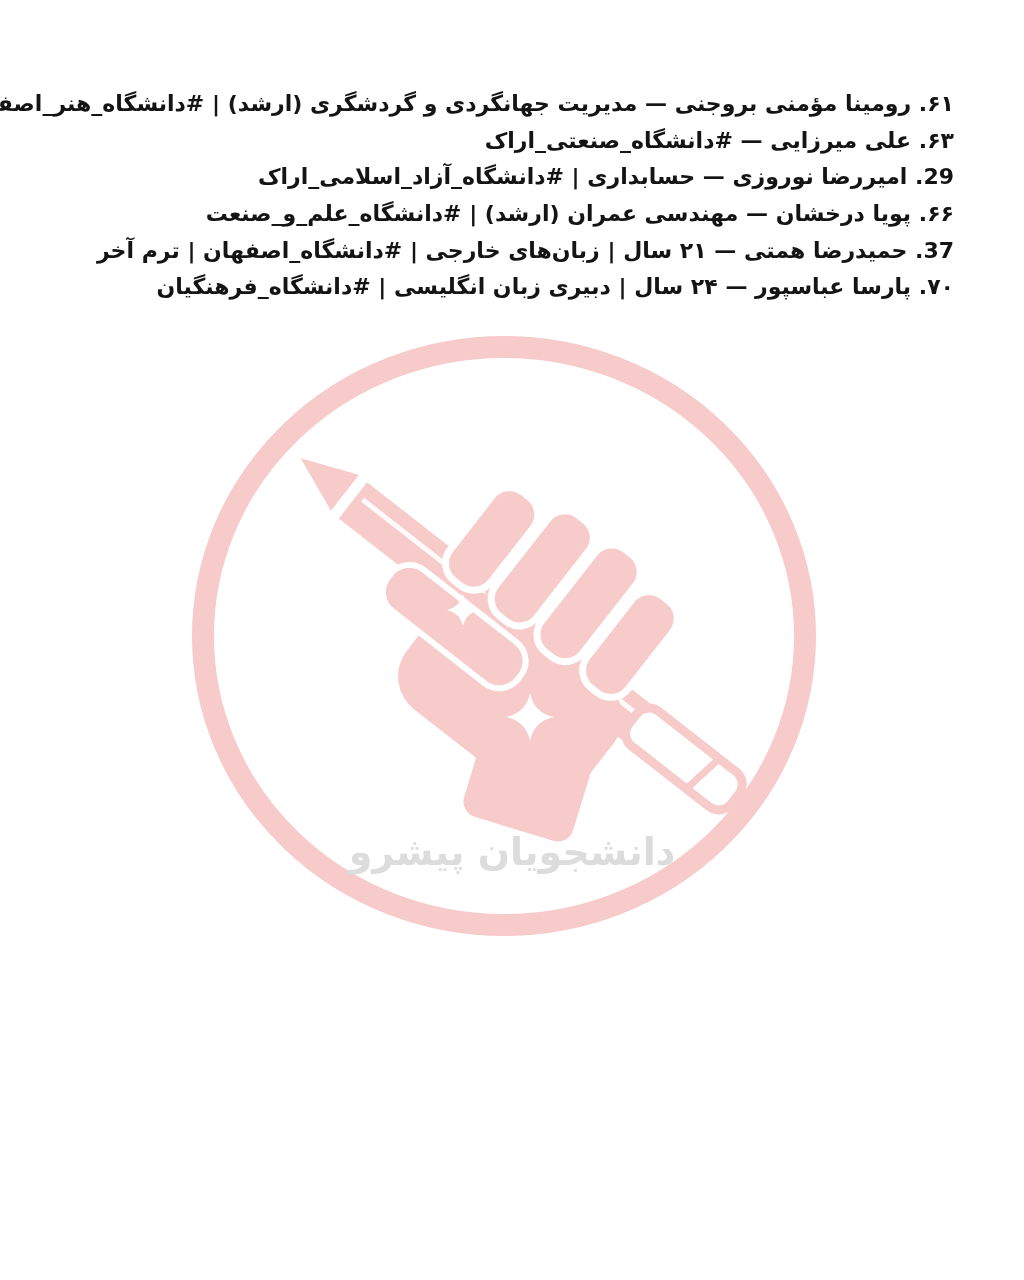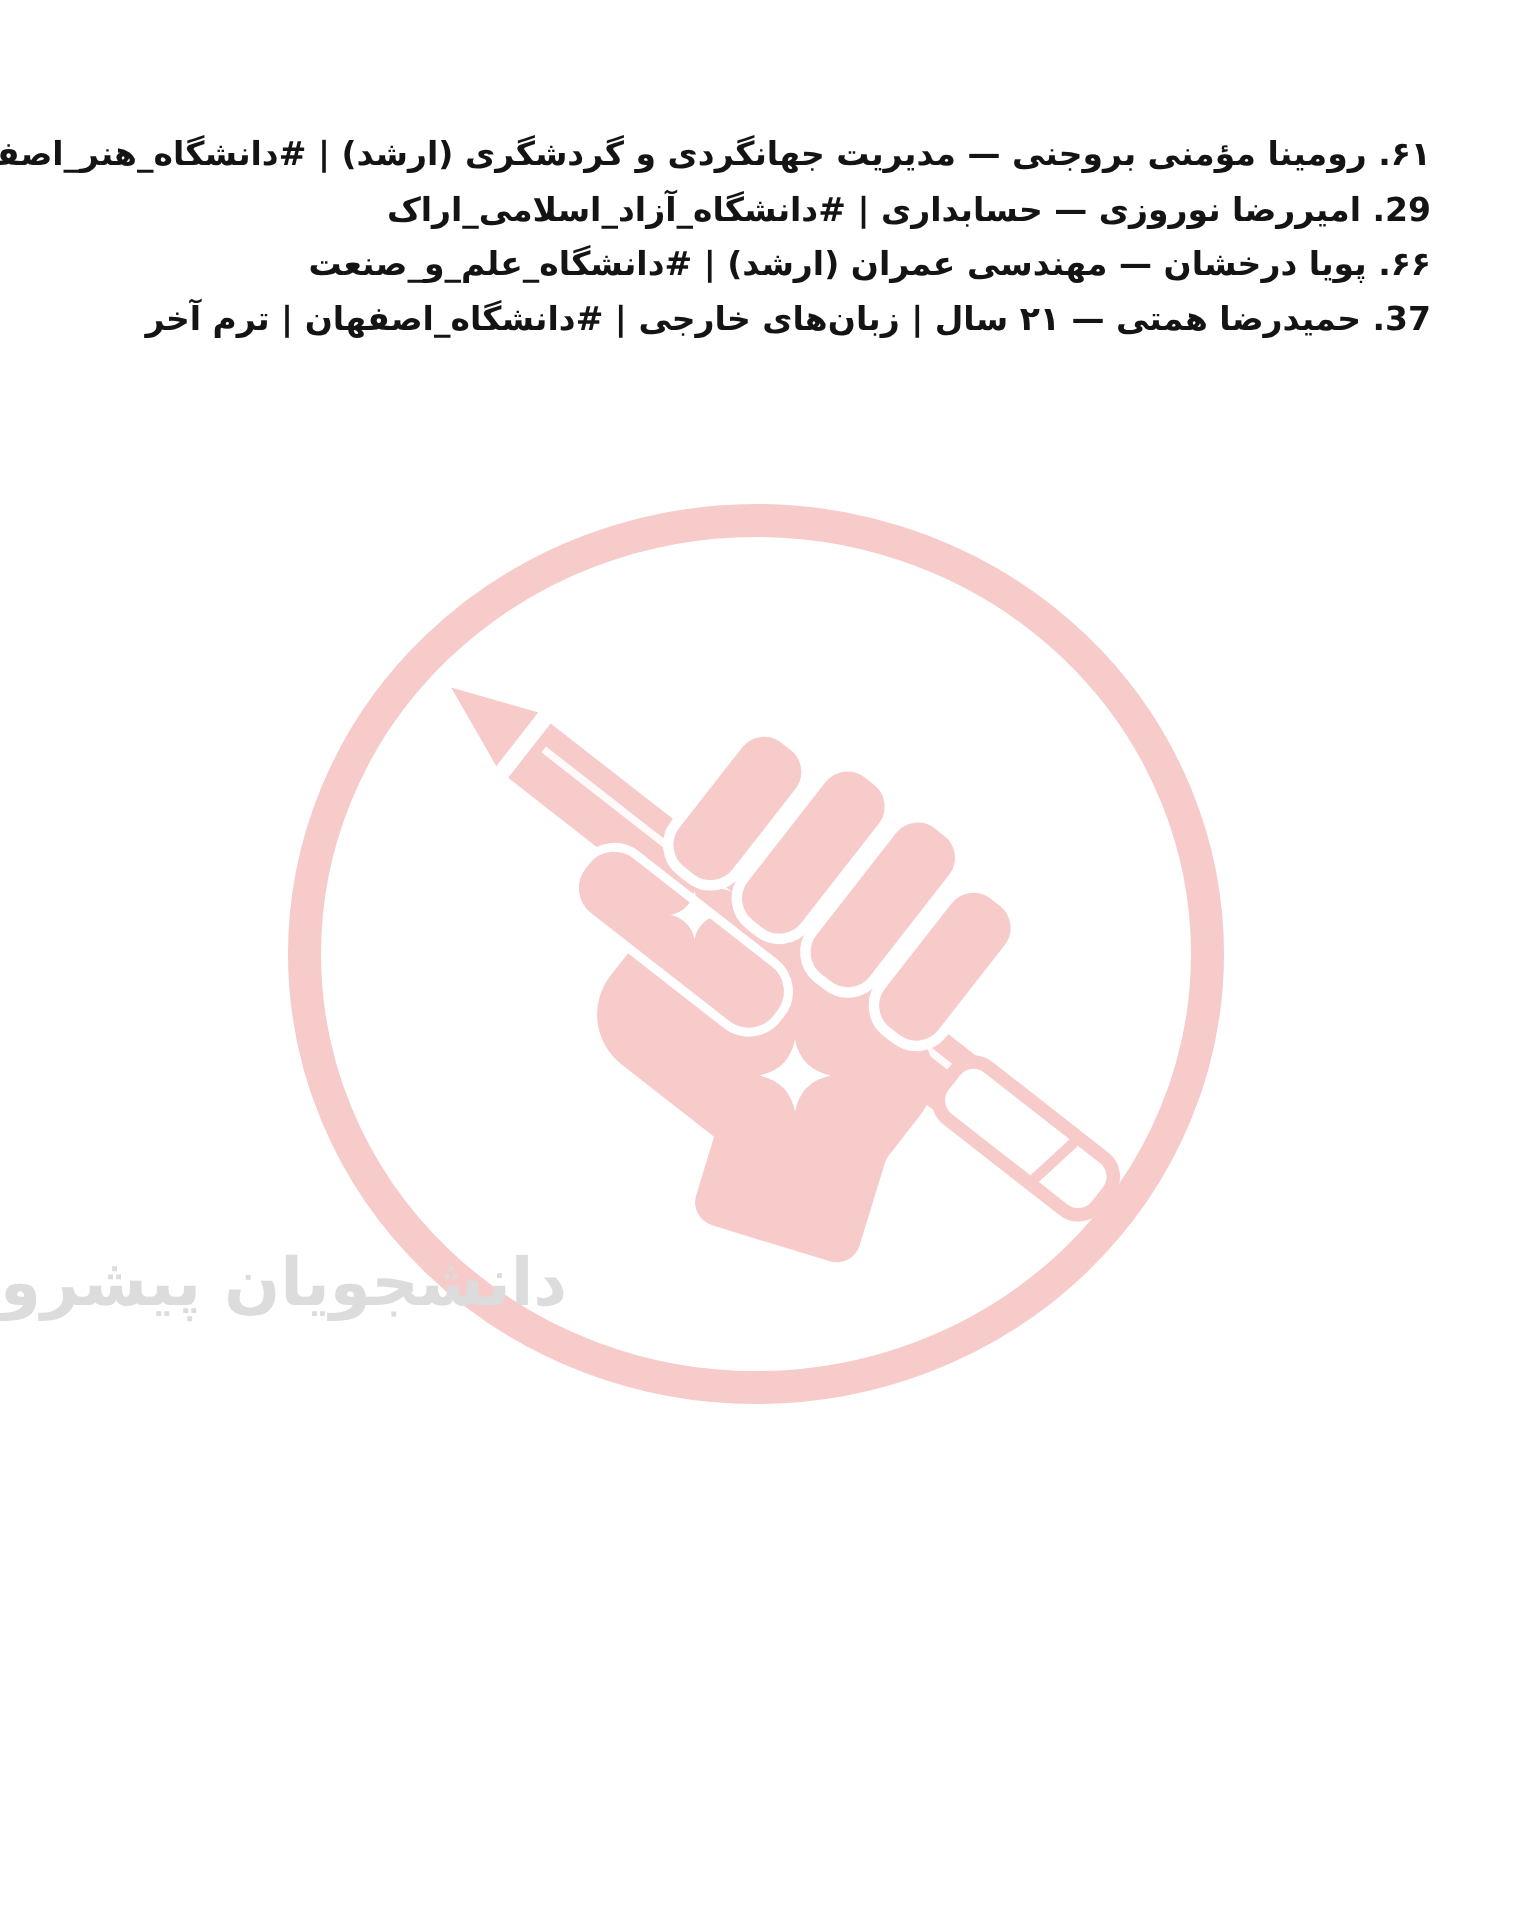--- a/index.html
+++ b/index.html
@@ -27,23 +27,23 @@
     width: 1024px;
     height: 1280px;
     z-index: 0;
   }
   
   .watermark-text {
     position: absolute;
     left: 0;
     right: 0;
     top: 830px;
-    text-align: left;
+    text-align: center;
     direction: rtl;
-    font-size: 44px;
+    font-size: 38px;
     font-weight: bold;
     color: #dcdcdc;
     letter-spacing: 1px;
     z-index: 1;
   }
   
   .list {
     position: absolute;
     top: 86px;
     right: 70px;
@@ -104,18 +104,20 @@
         <path transform="translate(463,610)" d="M0,-16 Q3,-3 16,0 Q3,3 0,16 Q-3,3 -16,0 Q-3,-3 0,-16 Z"></path>
         <path transform="translate(530,717)" d="M0,-24 Q4,-4 24,0 Q4,4 0,24 Q-4,4 -24,0 Q-4,-4 0,-24 Z"></path>
       </g>
     </svg>
   </div>
 
   <div class="watermark-text">دانشجویان پیشرو</div>
 
   <div class="list">
     <div class="entry">۶۱. رومینا مؤمنی بروجنی — مدیریت جهانگردی و گردشگری (ارشد) | #دانشگاه_هنر_اصفهان</div>
+    <div class="entry">۶۳. علی میرزایی — #دانشگاه_صنعتی_اراک</div>
     <div class="entry">29. امیررضا نوروزی — حسابداری | #دانشگاه_آزاد_اسلامی_اراک</div>
     <div class="entry">۶۶. پویا درخشان — مهندسی عمران (ارشد) | #دانشگاه_علم_و_صنعت</div>
     <div class="entry">37. حمیدرضا همتی — ۲۱ سال | زبان‌های خارجی | #دانشگاه_اصفهان | ترم آخر</div>
+    <div class="entry">۷۰. پارسا عباسپور — ۲۴ سال | دبیری زبان انگلیسی | #دانشگاه_فرهنگیان</div>
   </div>
 
 </div>
 
 </body></html>

